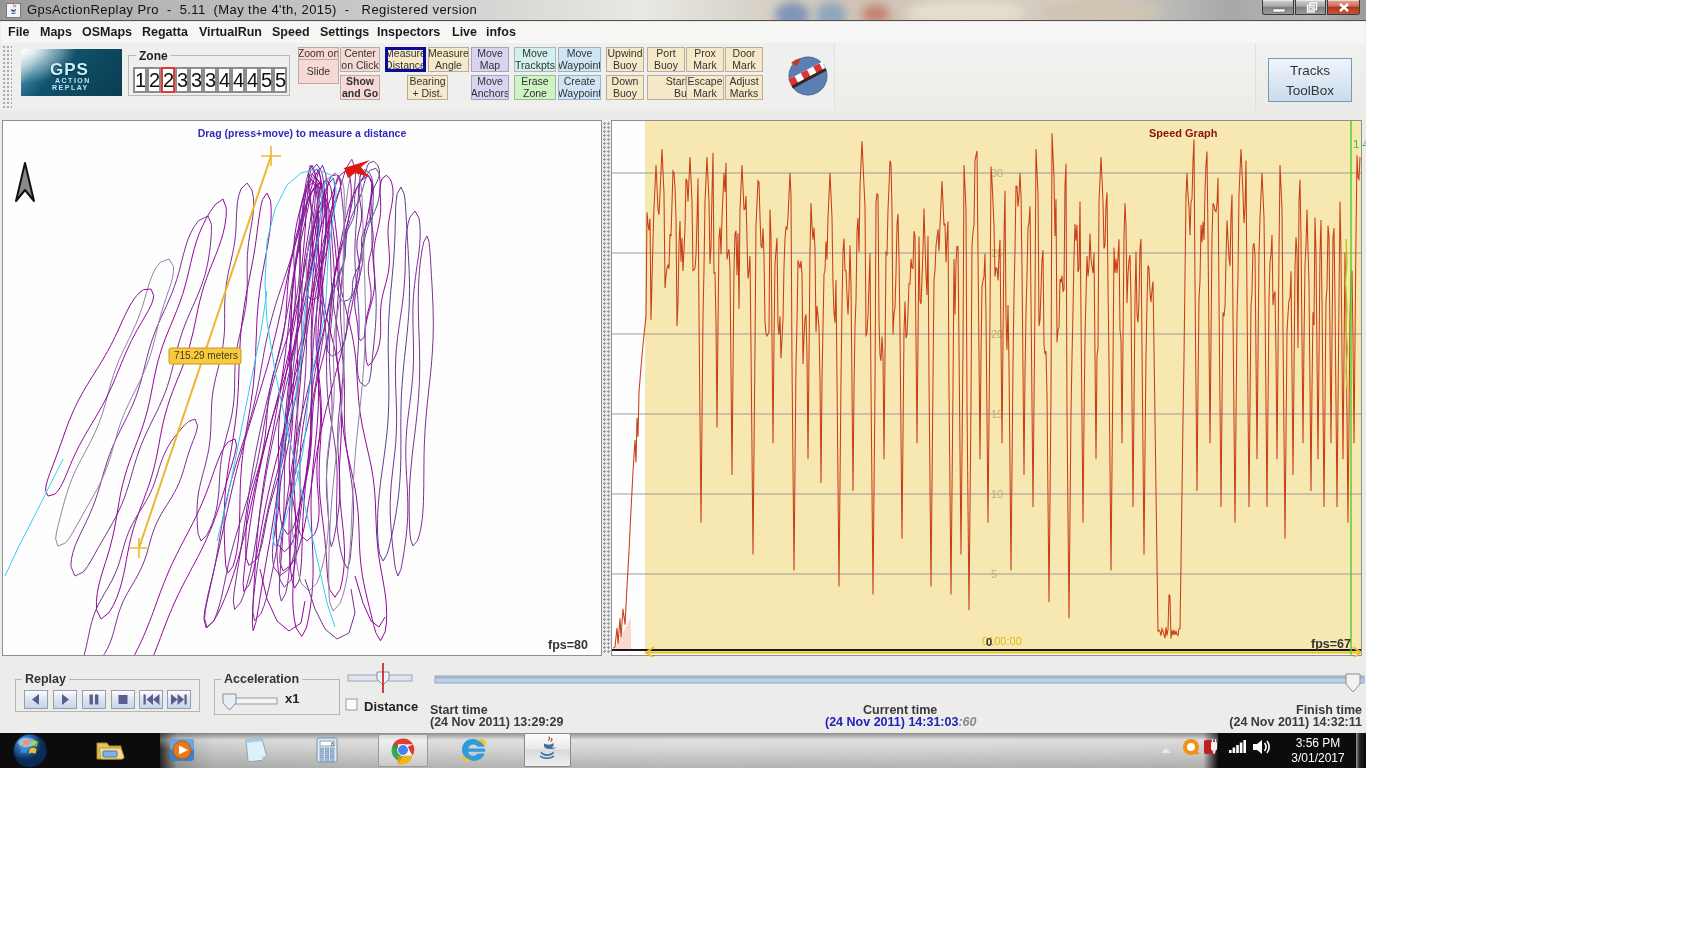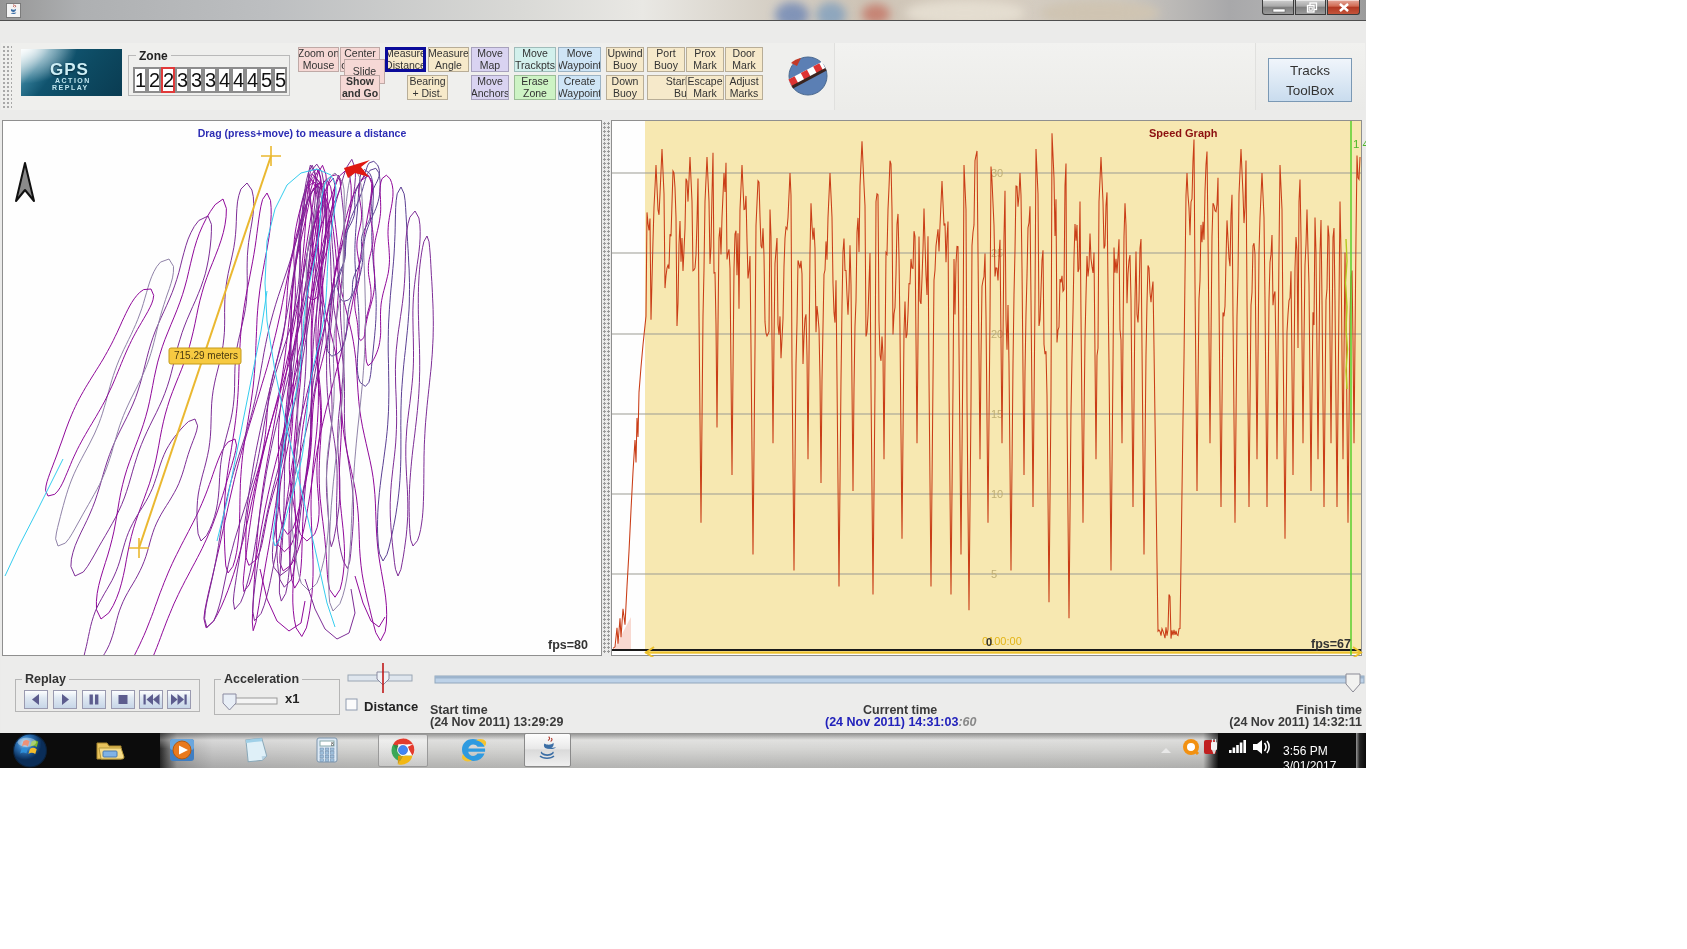--- a/index.html
+++ b/index.html
@@ -59,59 +59,72 @@
 .grp .glbl{position:absolute;left:6px;top:-8px;background:#ececeb;padding:0 3px;font-weight:bold;font-size:12.5px;color:#333;}
 .rbtn{position:absolute;top:10px;width:24px;height:19px;border:1px solid #9a9ab0;
  background:linear-gradient(#fdfeff 0,#dfe8f2 40%,#c7d6e8 100%);}
 .timehdr{position:absolute;font-weight:bold;font-size:12.5px;color:#3a3a3a;}
 .timeval{position:absolute;font-weight:bold;font-size:12.5px;color:#3a3a3a;}
 
 #taskbar{position:absolute;left:0;top:733px;width:1366px;height:35px;background:#0c0c0c;}
 #tb-mid{position:absolute;left:160px;top:0;width:1058px;height:35px;
  background:linear-gradient(90deg,#2a2a2a 0,#a8a8a8 1.6%,#c9c9c9 5%,#d2d2d0 18%,#d6d6d4 50%,#d2d2d0 90%,#cfcfcd 98.6%,#444 99.6%,#141414 100%);}
 #tb-mid:before{content:"";position:absolute;left:0;top:0;width:100%;height:35px;background:linear-gradient(rgba(70,70,70,.5) 0,rgba(255,255,255,.28) 20%,rgba(255,255,255,0) 45%,rgba(0,0,0,.10) 80%,rgba(0,0,0,.16) 100%);}
-#taskbar .clock{position:absolute;left:1283px;top:3px;width:70px;color:#fff;font-size:12px;line-height:15px;margin-top:8px;}
+#taskbar .clock{position:absolute;left:1283px;top:3px;width:70px;color:#fff;font-size:12px;text-align:center;line-height:15px;}
 #showdesk{position:absolute;left:1356px;top:0;width:10px;height:35px;background:linear-gradient(90deg,#777,#222 30%,#0a0a0a);border-left:1px solid #888;}
 .tkicon{position:absolute;top:2px;width:30px;height:30px;}
 </style></head>
 <body>
 <div id="shot">
 
 <div id="titlebar">
  <div class="blob" style="left:775px;top:2px;width:34px;height:26px;background:#3e66b0;opacity:.55;"></div>
  <div class="blob" style="left:816px;top:2px;width:30px;height:26px;background:#4e86c0;opacity:.5;"></div>
  <div class="blob" style="left:862px;top:4px;width:28px;height:20px;background:#c05848;opacity:.6;"></div>
  <div class="blob" style="left:905px;top:0px;width:120px;height:26px;background:#e4ddd0;"></div>
  <div class="blob" style="left:1040px;top:0px;width:120px;height:26px;background:#cfc4b2;"></div>
  <svg id="title-ico" viewBox="0 0 16 16">
   <rect x="0.5" y="0.5" width="15" height="15" fill="#f4f4f4" stroke="#777"></rect>
   <path d="M5 11c2 1 5 1 6-1-3 .6-5 0-6 1z" fill="#3b6ea5"></path>
   <path d="M7.5 4c2-1.2 1-2 .5-2.6M9.3 4.6c1.6-.8 1-1.8.4-2.2" stroke="#b03a2e" stroke-width=".9" fill="none"></path>
   <path d="M5.5 6.5c1.5 1 4 1 5-.5.8 1.8-1 3.5-3 3.5S4.8 8 5.5 6.5z" fill="#3b6ea5"></path>
  </svg>
+ <span id="title-txt">GpsActionReplay Pro&nbsp; -&nbsp; 5.11&nbsp; (May the 4'th, 2015)&nbsp; -&nbsp;&nbsp; Registered version</span>
  <div class="winbtn" style="left:1262px;width:32px;border-bottom-left-radius:3px;">
   <svg width="32" height="15">
           <rect x="10" y="9" width="12" height="3" fill="#fff" stroke="#555" stroke-width=".5"></rect>
         </svg>
       </div>
  <div class="winbtn" style="left:1295px;width:31px;">
   <svg width="31" height="15">
           <rect x="14" y="3" width="6.5" height="6.5" fill="none" stroke="#fff" stroke-width="1.3"></rect>
           <rect x="11.5" y="5.5" width="6.5" height="6.5" fill="#9a9a9a" stroke="#fff" stroke-width="1.3"></rect>
           <rect x="13.2" y="7.2" width="3" height="3" fill="none" stroke="#fff" stroke-width="1"></rect>
         </svg>
       </div>
  <div class="winbtn close" style="left:1327px;width:33px;border-bottom-right-radius:3px;">
   <svg width="33" height="15">
           <path d="M12 4 L20 11 M20 4 L12 11" stroke="#fff" stroke-width="2.4"></path>
           <path d="M12 4 L20 11 M20 4 L12 11" stroke="#fff" stroke-width="1.4"></path>
         </svg>
       </div>
 </div>
 
+<div id="menubar">
+      <span style="left:7px;">File</span>
+      <span style="left:39px;">Maps</span>
+      <span style="left:81px;">OSMaps</span>
+      <span style="left:141px;">Regatta</span>
+      <span style="left:198px;">VirtualRun</span>
+      <span style="left:271px;">Speed</span>
+      <span style="left:319px;">Settings</span>
+      <span style="left:376px;">Inspectors</span>
+      <span style="left:451px;">Live</span>
+      <span style="left:485px;">infos</span>
+    </div>
 
 <div id="toolbar">
  <div id="tb-right"></div>
  <div id="tb-right2"></div>
  <div id="tb-handle"></div>
  <div id="logo">
         <div class="glare"></div>
         <div class="t1">GPS</div>
         <div class="t2">ACTION</div>
         <div class="t3">REPLAY</div>
@@ -134,21 +147,21 @@
  <div class="tbtn pink" style="left:339px;top:4px;width:40px;">Center<br>on Click</div>
  <div class="tbtn tan navy" style="left:384px;top:4px;width:41px;">Measure<br>Distance</div>
  <div class="tbtn tan" style="left:427px;top:4px;width:41px;">Measure<br>Angle</div>
  <div class="tbtn lav" style="left:470px;top:4px;width:38px;">Move<br>Map</div>
  <div class="tbtn cya" style="left:513px;top:4px;width:42px;">Move<br>Trackpts</div>
  <div class="tbtn lbl2" style="left:557px;top:4px;width:43px;">Move<br>Waypoint</div>
  <div class="tbtn tan" style="left:605px;top:4px;width:38px;">Upwind<br>Buoy</div>
  <div class="tbtn tan" style="left:646px;top:4px;width:38px;">Port<br>Buoy</div>
  <div class="tbtn tan" style="left:685px;top:4px;width:38px;">Prox<br>Mark</div>
  <div class="tbtn tan" style="left:724px;top:4px;width:38px;">Door<br>Mark</div>
- <div class="tbtn pink" style="left:297px;top:16px;width:41px;margin-left:46px;">Slide</div>
+ <div class="tbtn pink" style="left:297px;top:16px;width:41px;">Slide</div>
  <div class="tbtn pink" style="left:339px;top:32px;width:40px;font-weight:bold;">Show<br>and Go</div>
  <div class="tbtn tan" style="left:384px;top:32px;width:41px;margin-left:22px;">Bearing<br>+ Dist.</div>
  <div class="tbtn lav" style="left:470px;top:32px;width:38px;">Move<br>Anchors</div>
  <div class="tbtn grn" style="left:513px;top:32px;width:42px;">Erase<br>Zone</div>
  <div class="tbtn lbl2" style="left:557px;top:32px;width:43px;">Create<br>Waypoint</div>
  <div class="tbtn tan" style="left:605px;top:32px;width:38px;">Down<br>Buoy</div>
  <div class="tbtn tan" style="left:646px;top:32px;width:38px;padding-left:38px;">Starbord<br>Buoy</div>
  <div class="tbtn tan" style="left:685px;top:32px;width:38px;">Escape<br>Mark</div>
  <div class="tbtn tan" style="left:724px;top:32px;width:38px;">Adjust<br>Marks</div>
  <svg id="buoy" viewBox="0 0 43 43">

